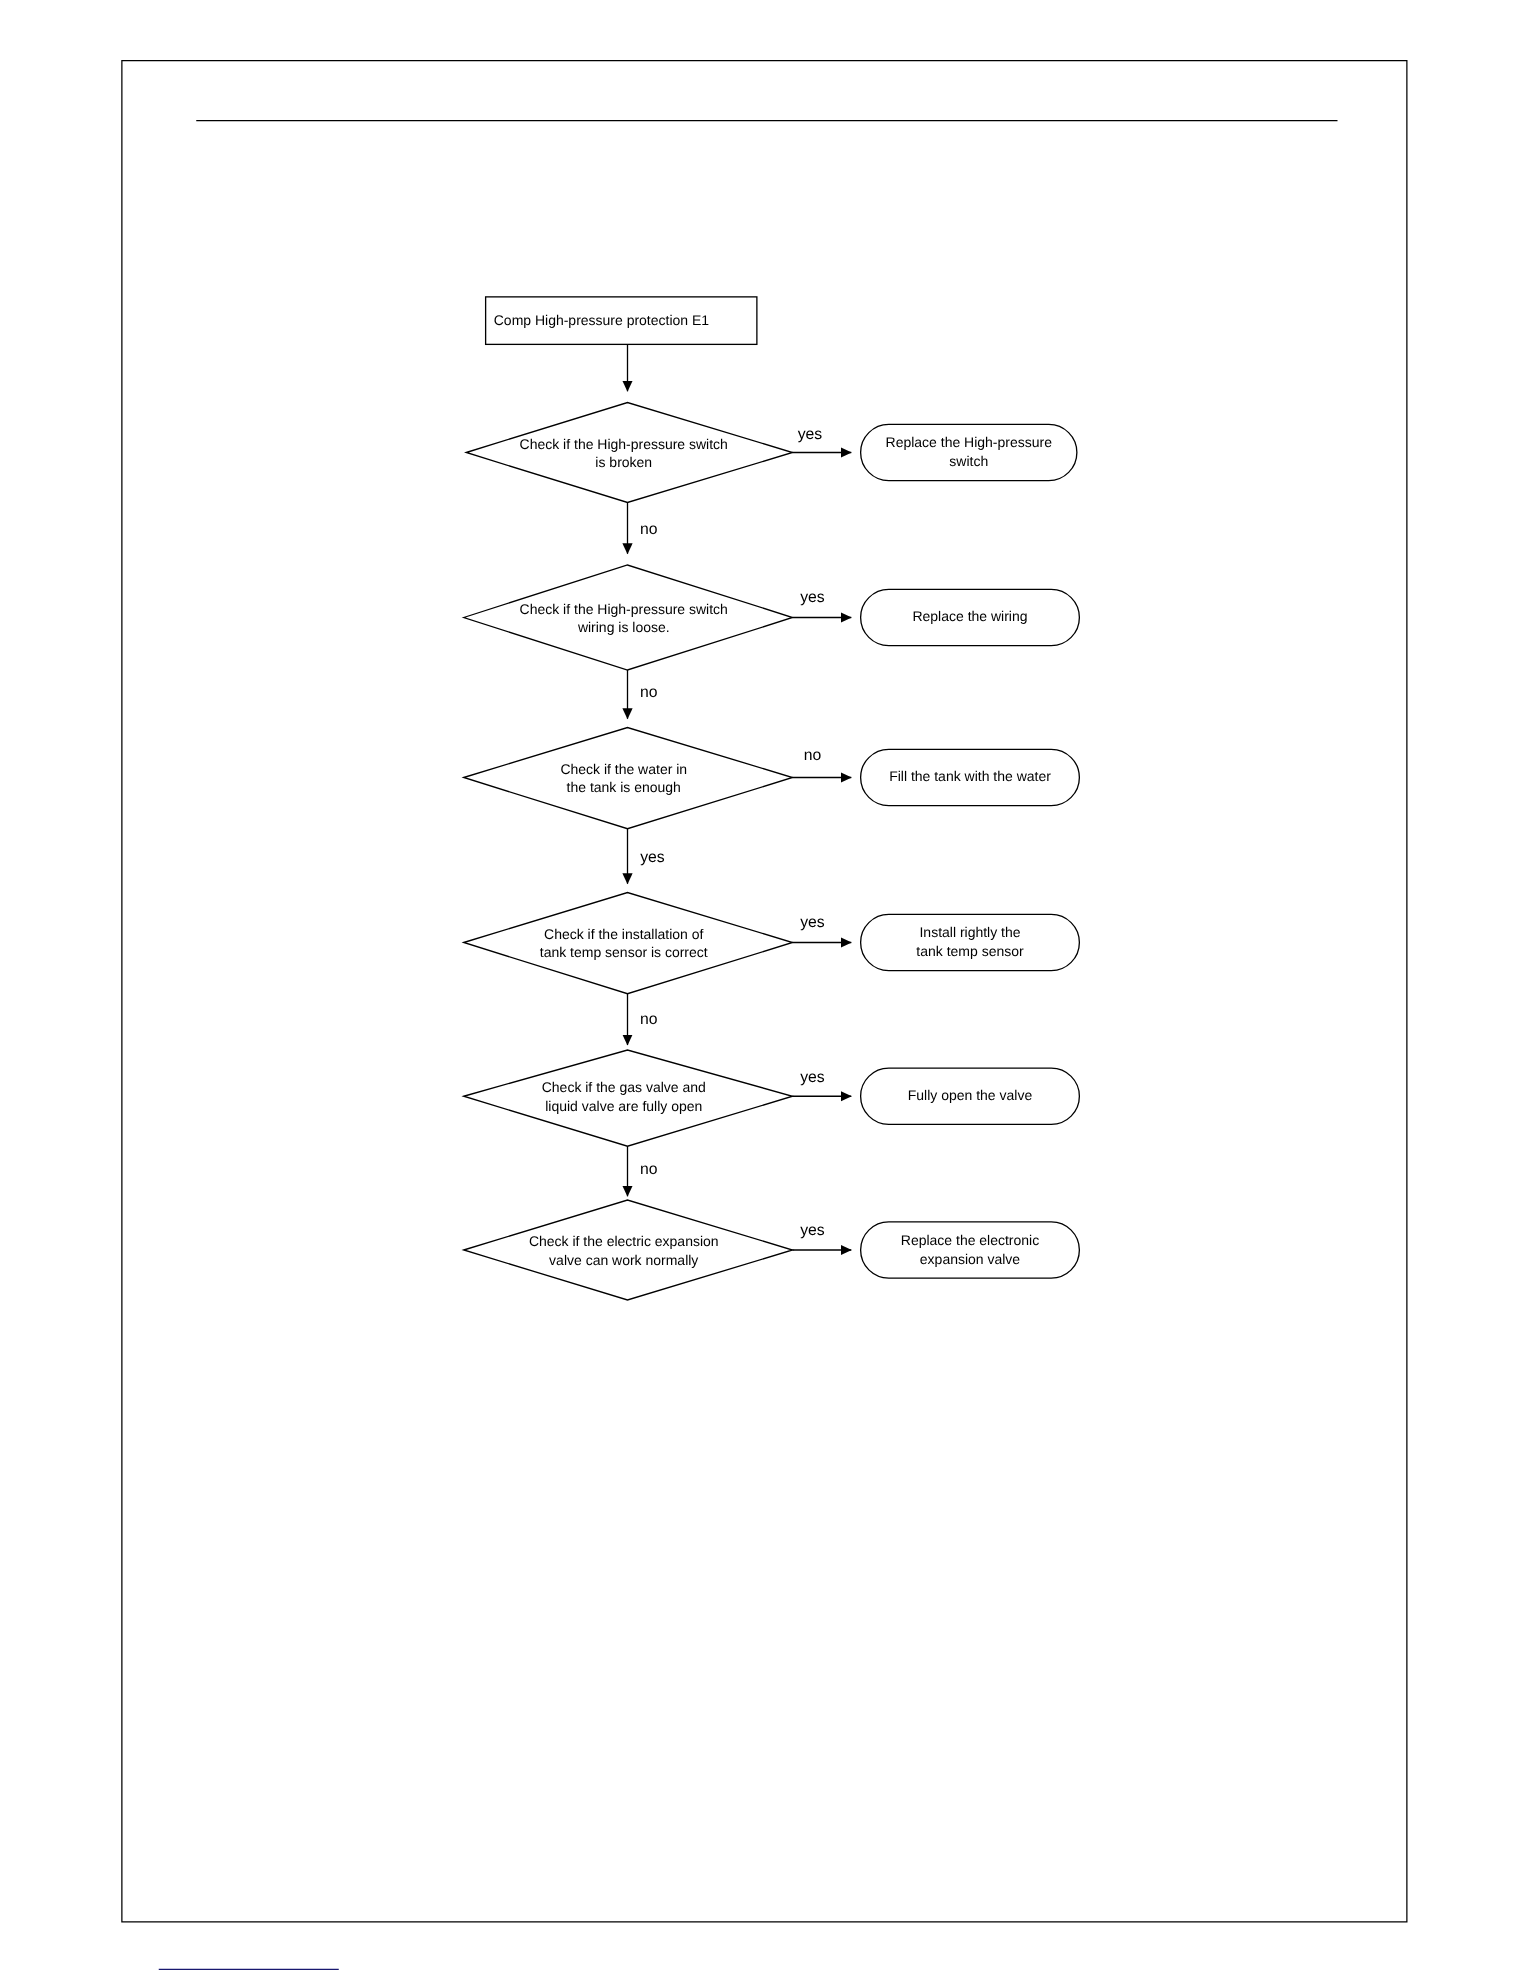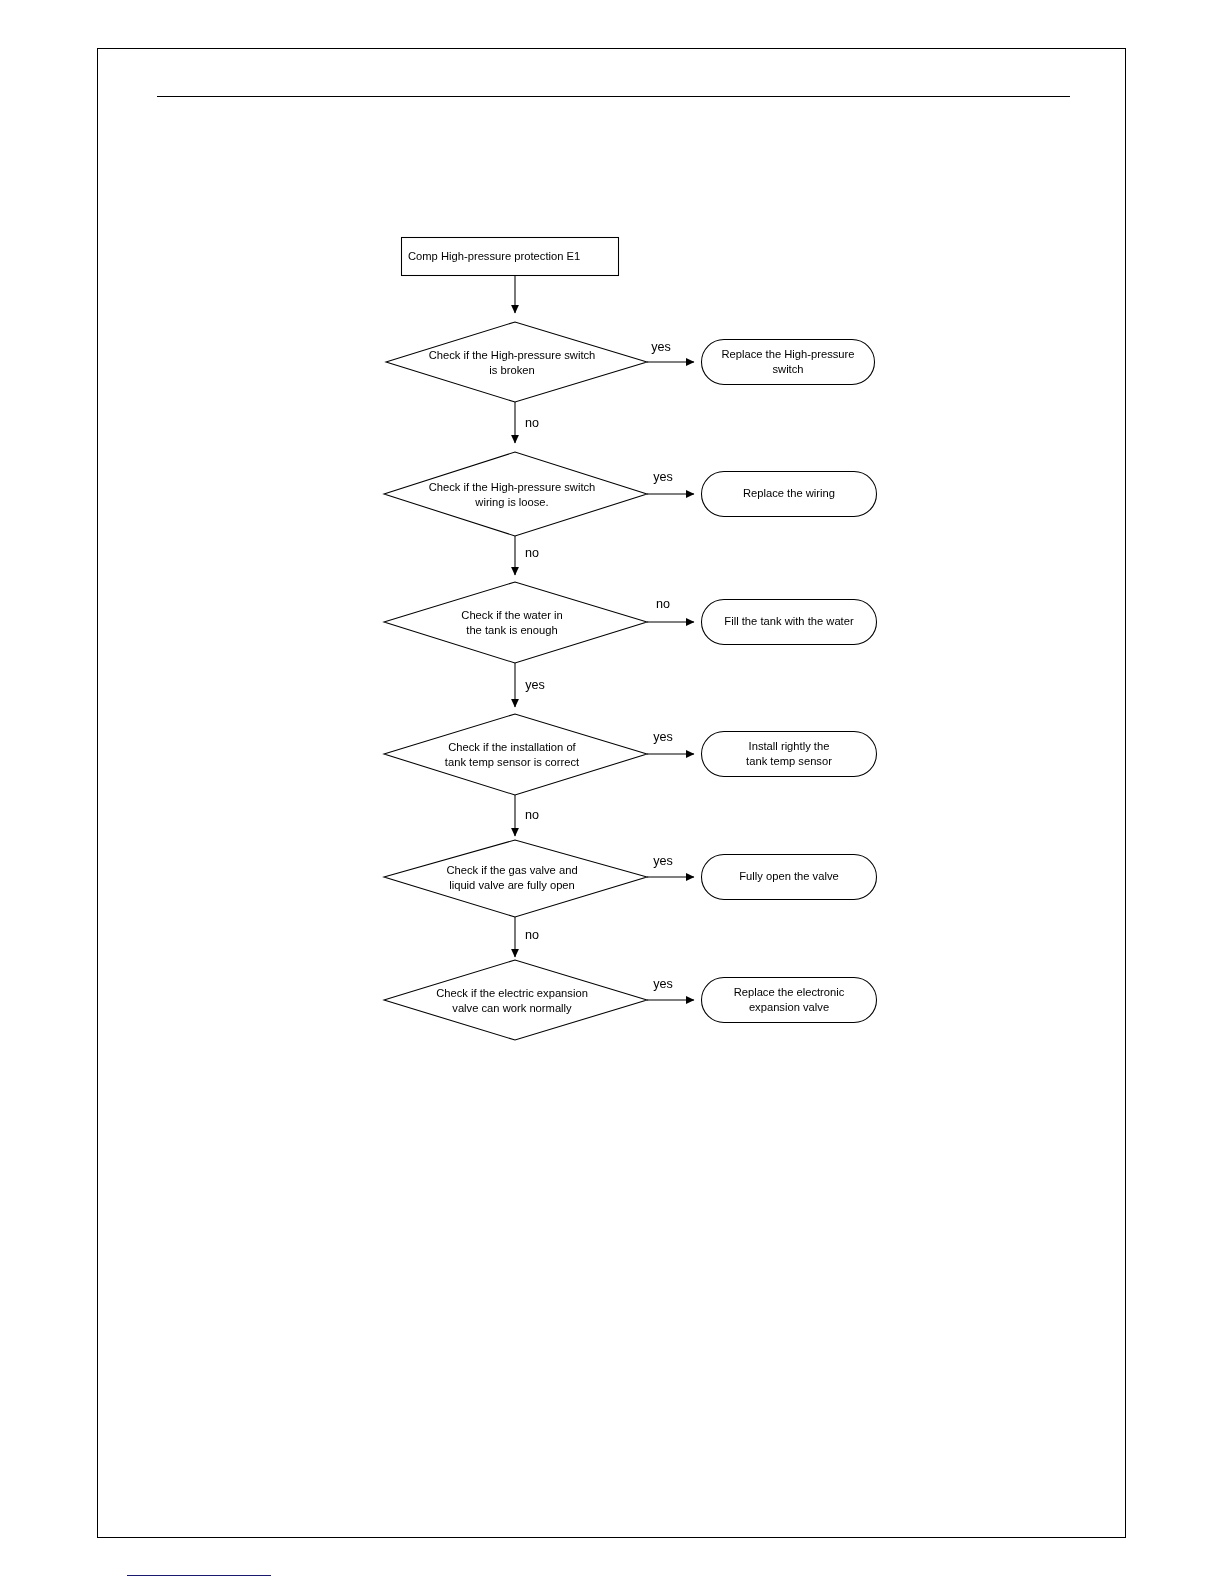--- a/index.html
+++ b/index.html
@@ -44,21 +44,20 @@
     border-top: 1.6px solid #191970;
   }
 
   
   #flowchart {
     position: absolute;
     left: 0;
     top: 0;
     width: 1088px;
     height: 1584px;
-    padding-left: 13px;
   }
   #flowchart svg {
     display: block;
   }
 
   .shape-text {
     font-family: "Liberation Sans", "DejaVu Sans", sans-serif;
     font-size: 11.2px;
     fill: #000000;
     text-anchor: middle;

